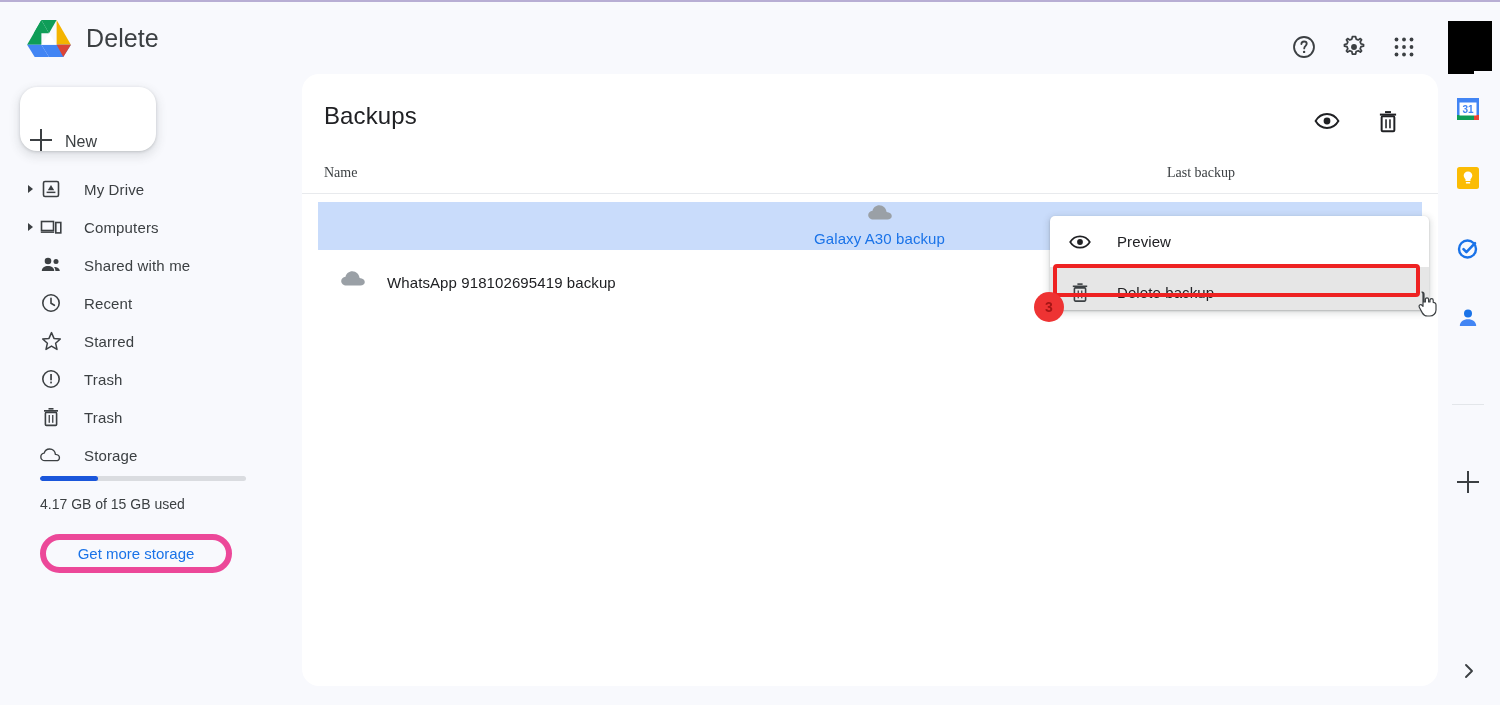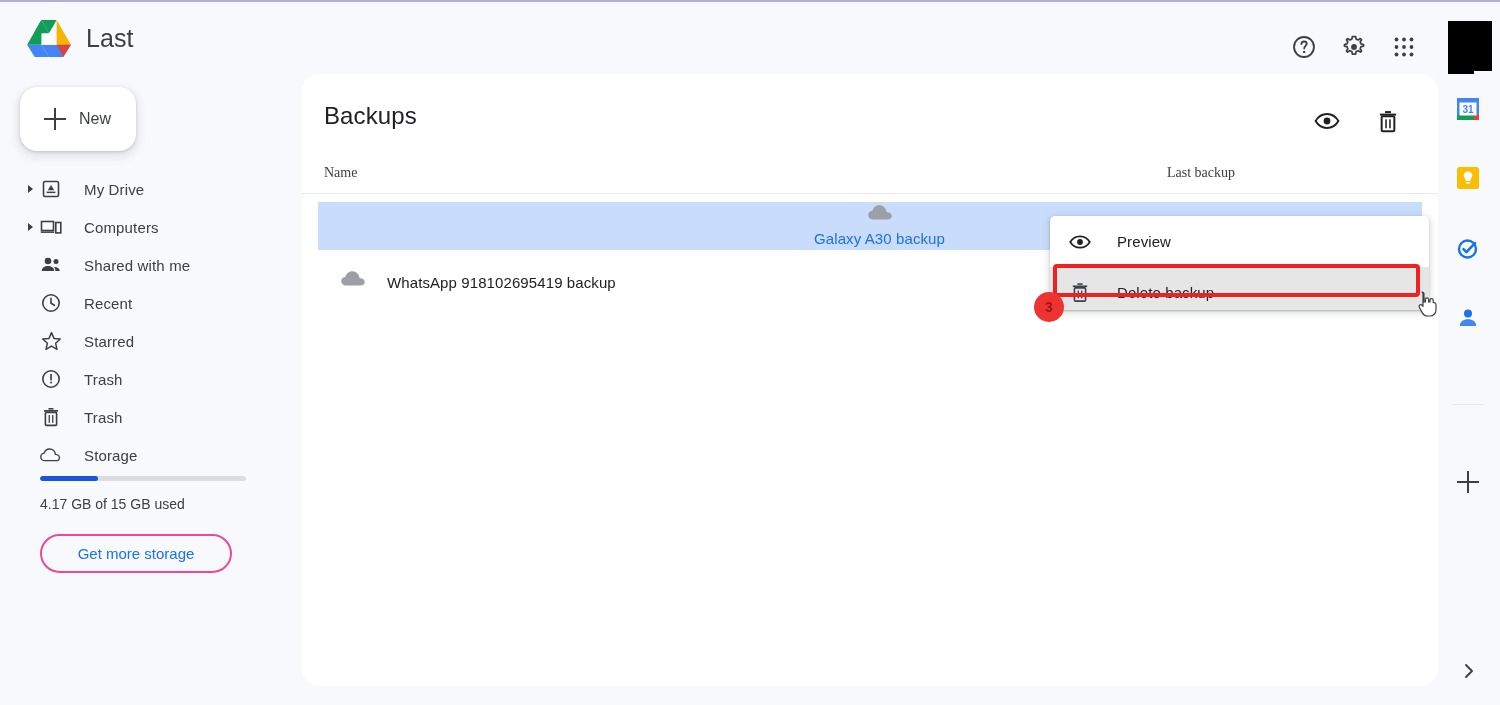--- a/index.html
+++ b/index.html
@@ -14,23 +14,23 @@
   
   .top-line { position:absolute; left:0; top:0; width:1500px; height:2px; background:#b8aed4; }
 
   
   .sidebar { position:absolute; left:0; top:2px; width:300px; height:703px; background:#f8f9fd; }
   .brand { position:absolute; left:26px; top:16px; display:flex; align-items:center; gap:14px; }
   .brand-logo { width:46px; height:40px; }
   .brand-title { font-size:25px; color:#3c4043; letter-spacing:.1px; }
 
   .new-btn {
-    position:absolute; left:20px; top:85px; width:116px; height:64px;
-    background:#fff; border-radius:17px; display:flex; align-items:center;
-    gap:13px; padding-left:24px;
+    position:absolute; left:20px; top:85px; width:136px; height:64px;
+    background:#fff; border-radius:17px; display:flex; align-items:flex-end;
+    gap:13px; padding-left:10px;
     box-shadow: 0 1px 3px rgba(60,64,67,.22), 0 4px 8px 3px rgba(60,64,67,.10);
     cursor:pointer;
   }
   .new-plus { position:relative; width:22px; height:22px; flex:none; }
   .new-plus:before,.new-plus:after{content:"";position:absolute;background:#3c4043;}
   .new-plus:before{left:10px;top:0;width:2.2px;height:22px;}
   .new-plus:after{left:0;top:10px;width:22px;height:2.2px;}
   .new-label { font-size:16px; color:#3c4043; }
 
   .nav { position:absolute; left:0; top:168px; width:300px; }
@@ -45,21 +45,21 @@
   }
   .nav-ic { width:22px; height:22px; flex:none; display:flex; align-items:center; justify-content:center; }
   .nav-lbl { font-size:15px; color:#3c4043; margin-left:22px; letter-spacing:.15px; }
 
   .storage-wrap { position:absolute; left:40px; top:474px; width:206px; }
   .bar-bg { width:206px; height:5px; background:#dadce0; border-radius:3px; overflow:hidden; }
   .bar-fill { height:5px; background:#1a56db; border-radius:3px; }
   .storage-text { position:absolute; left:40px; top:494px; font-size:14px; color:#3c4043; }
   .get-storage {
     position:absolute; left:40px; top:532px; width:192px; height:39px;
-    border:2px solid #ec4899; border-radius:20px; display:flex;
+    border:6px solid #ec4899; border-radius:20px; display:flex;
     align-items:center; justify-content:center; cursor:pointer; background:transparent;
   }
   .get-storage span { font-size:15px; color:#1a73e8; }
 
   
   .search {
     position:absolute; left:301px; top:13px; width:845px; height:49px;
     background:#e9eef6; border-radius:25px; display:flex; align-items:center; cursor:text;
   }
   .search-ic { margin-left:20px; width:24px; height:24px; flex:none; }
@@ -141,21 +141,21 @@
       <svg class="brand-logo" viewBox="0 0 48 42">
         <polygon points="16,2 32,2 24,16" fill="#0f9d58"></polygon>
         <polygon points="32,2 47,28 32,28" fill="#f4b400"></polygon>
         <polygon points="16,2 8,16 1,28 16,28" fill="#0f9d58"></polygon>
         <polygon points="24,16 16,2 8,16" fill="#0f9d58"></polygon>
         <polygon points="1,28 9,41 24,41 16,28" fill="#4285f4"></polygon>
         <polygon points="16,28 24,41 39,41 47,28" fill="#4285f4"></polygon>
         <polygon points="39,41 47,28 32,28" fill="#db4437"></polygon>
         <polygon points="16,28 32,28 24,16" fill="#ffffff"></polygon>
       </svg>
-      <div class="brand-title">Last</div>
+      <div class="brand-title">Delete</div>
     </div>
 
     <div class="new-btn">
       <span class="new-plus"></span>
       <span class="new-label">New</span>
     </div>
 
     <div class="nav">
 
       <div class="nav-item">

